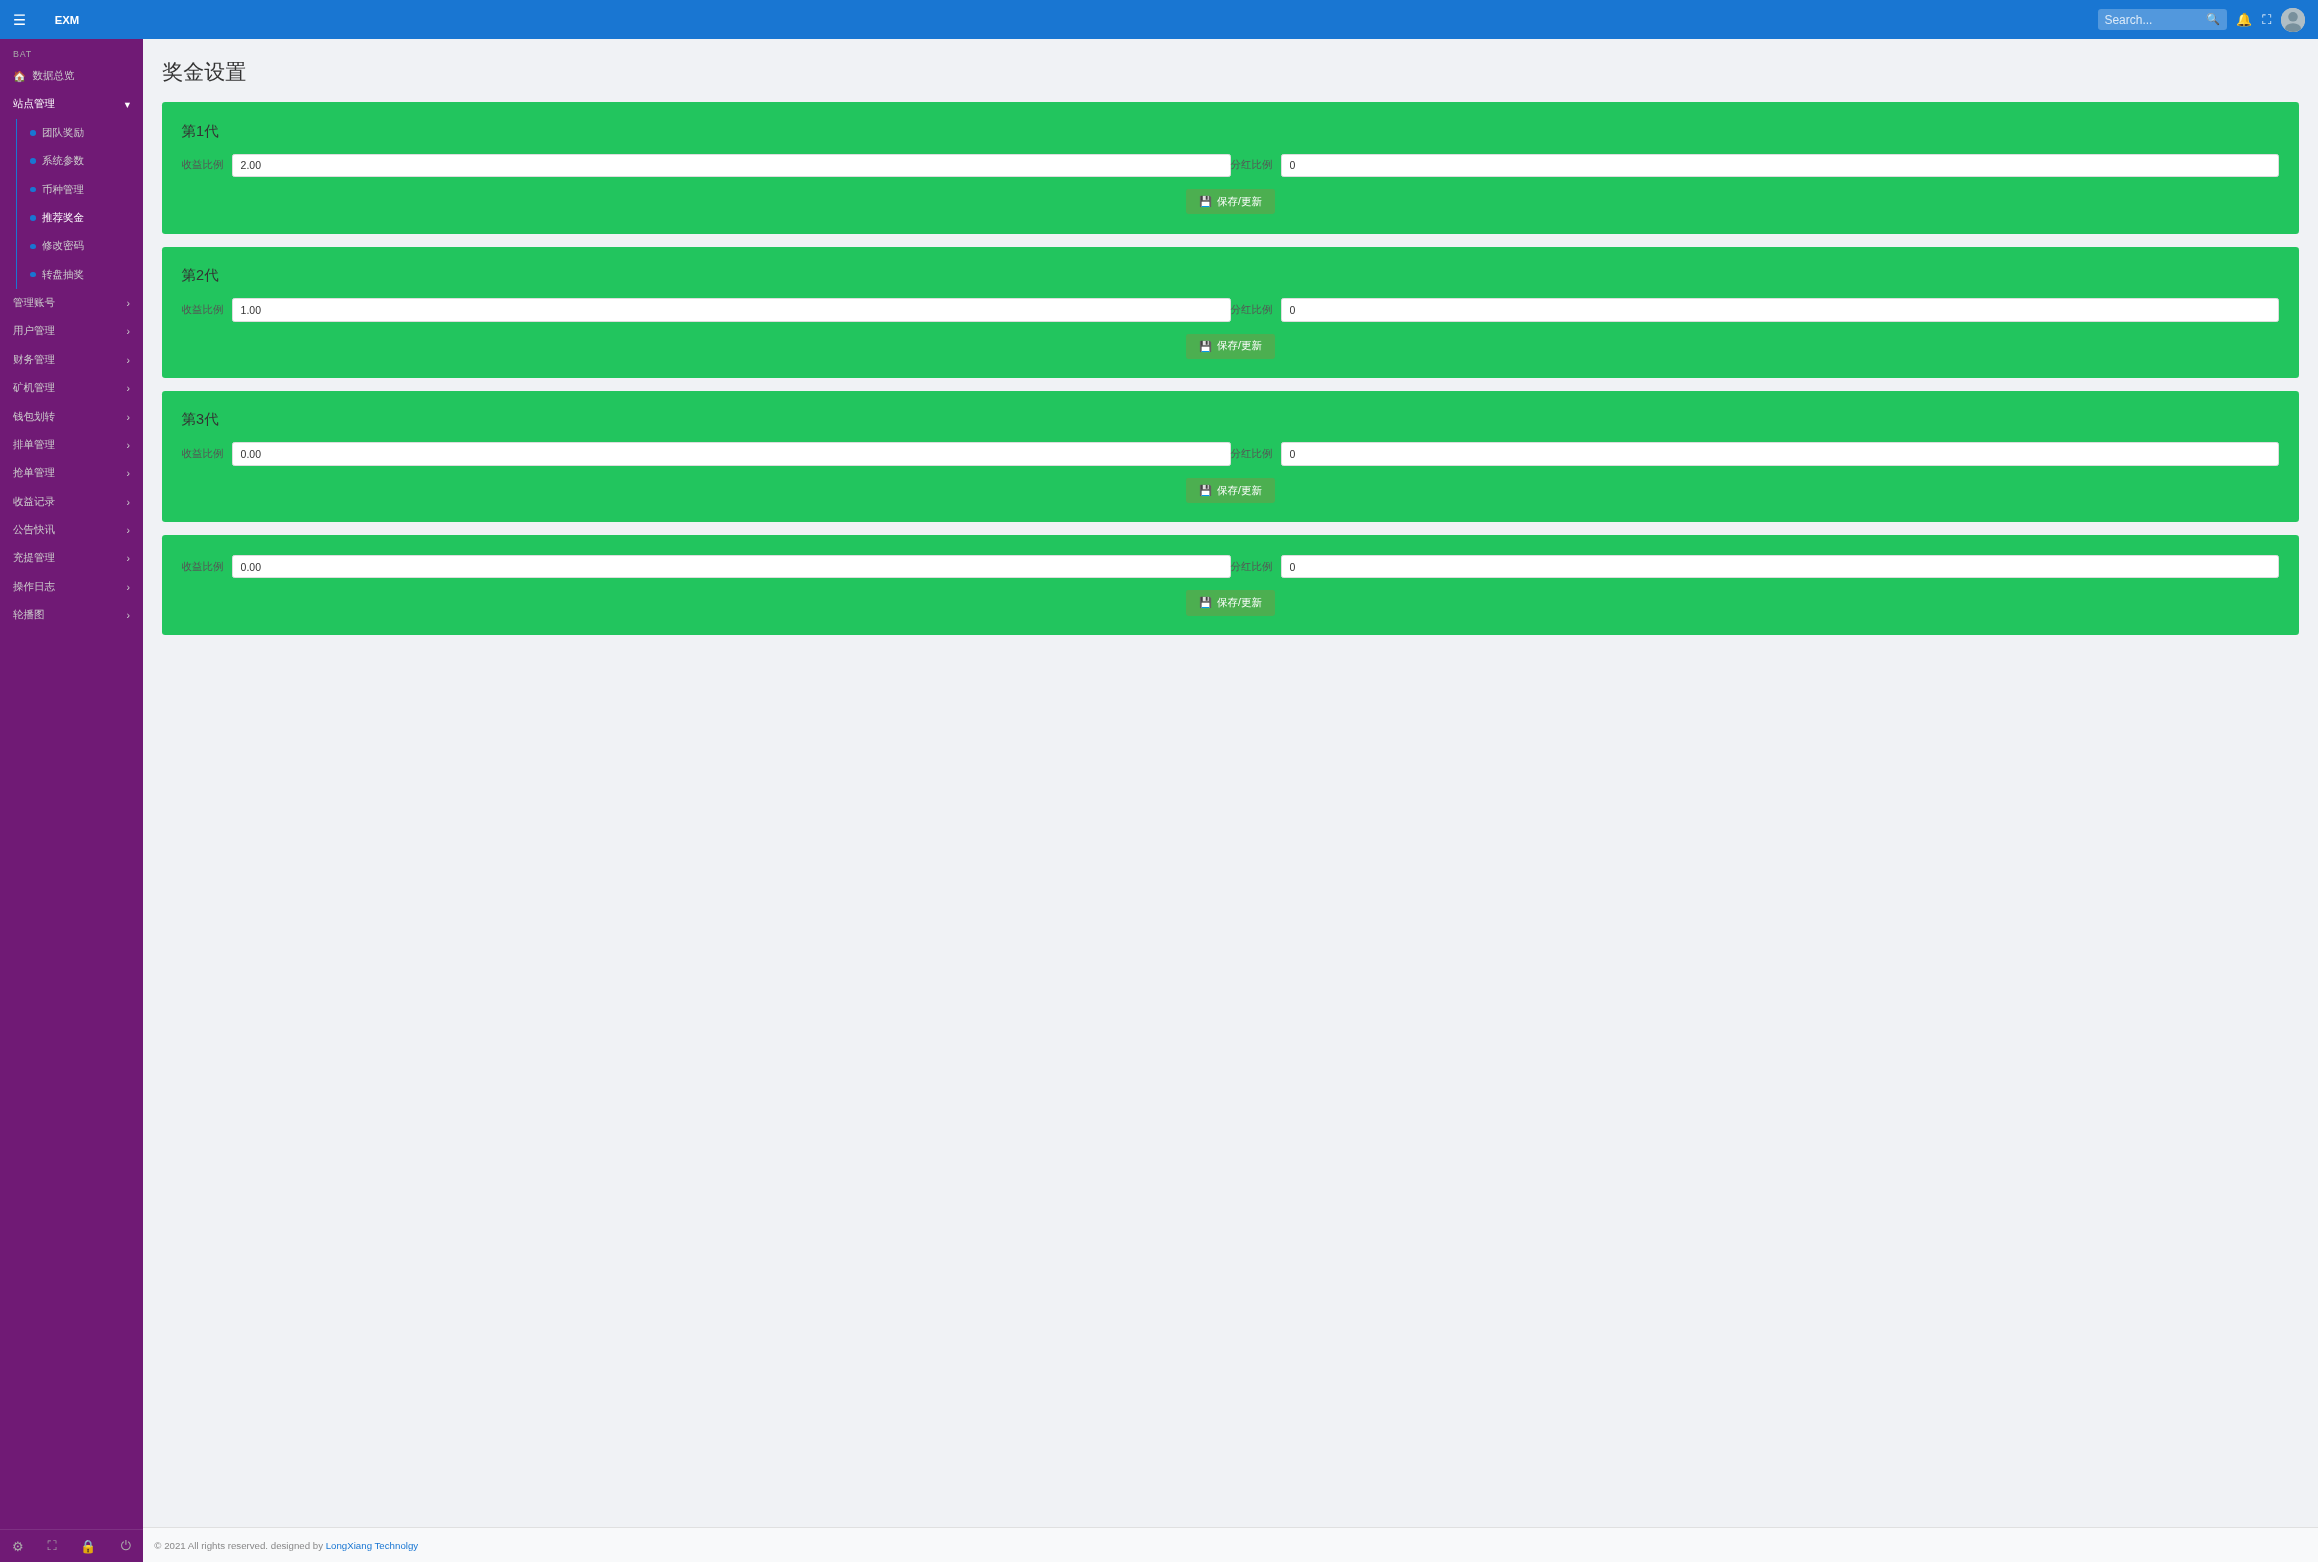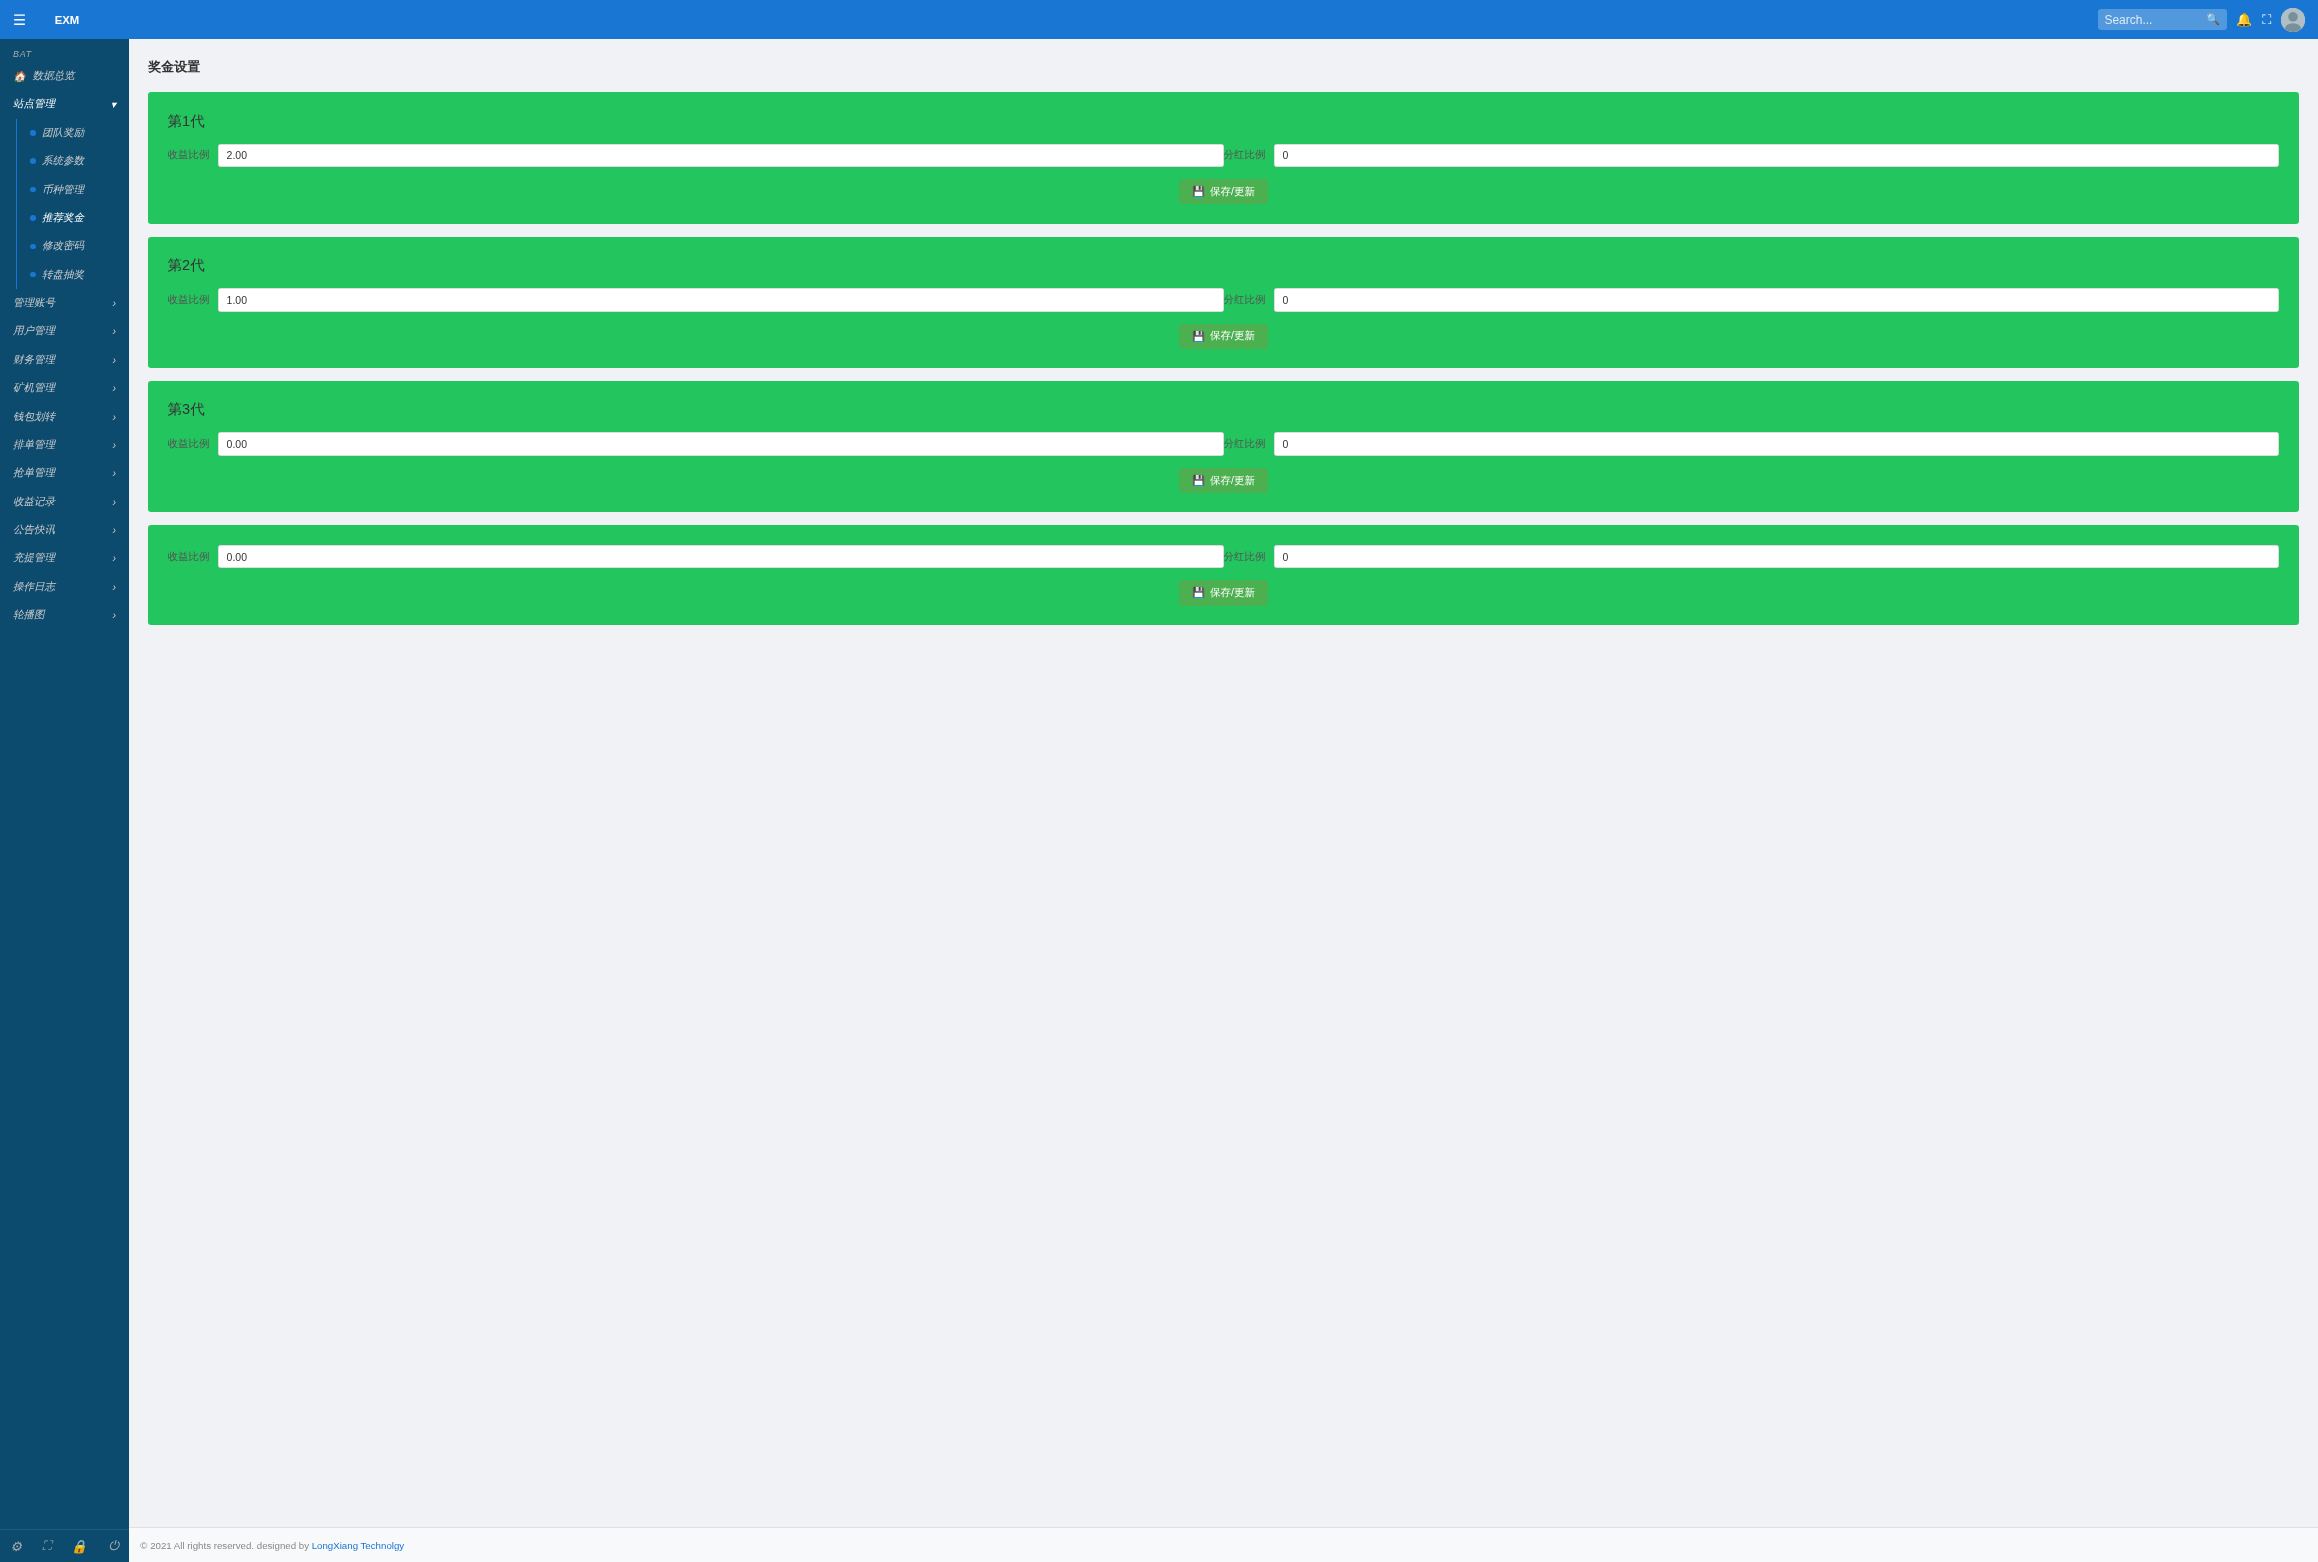--- a/index.html
+++ b/index.html
@@ -37,28 +37,27 @@
     .search-box input::placeholder { color: rgba(255,255,255,0.8); }
     .search-icon-btn { color: white; cursor: pointer; font-size: 11.3px; }
     .topnav-icon { color: white; font-size: 13px; cursor: pointer; }
     .avatar { width: 24px; height: 24px; border-radius: 50%; background: #ccc; overflow: hidden; cursor: pointer; }
 
     
     .layout { display: flex; flex: 1; overflow: hidden; }
 
     
     .sidebar {
-      width: 129px;
-      background: #0c4a6e;
+      width: 143px;
+      background: #701a75;
       color: #ccc;
       overflow-y: auto;
       flex-shrink: 0;
       display: flex;
       flex-direction: column;
-      font-style: italic;
     }
     .sidebar-section-title {
       color: #aaa;
       font-size: 8.9px;
       padding: 9.7px 13px 3.2px;
       letter-spacing: 0.8px;
     }
     .sidebar-item {
       display: flex;
       align-items: center;
@@ -104,24 +103,24 @@
       flex: 1;
       overflow-y: auto;
       display: flex;
       flex-direction: column;
     }
     .content-area {
       flex: 1;
       padding: 19.3px;
     }
     .page-title {
-      font-size: 13px;
+      font-size: 21px;
       color: #333;
       margin-bottom: 16px;
-      font-weight: 700;
+      font-weight: 400;
     }
 
     
     .card {
       background: #22c55e;
       border-radius: 3.2px;
       padding: 19.3px;
       margin-bottom: 13px;
     }
     .gen-title {

